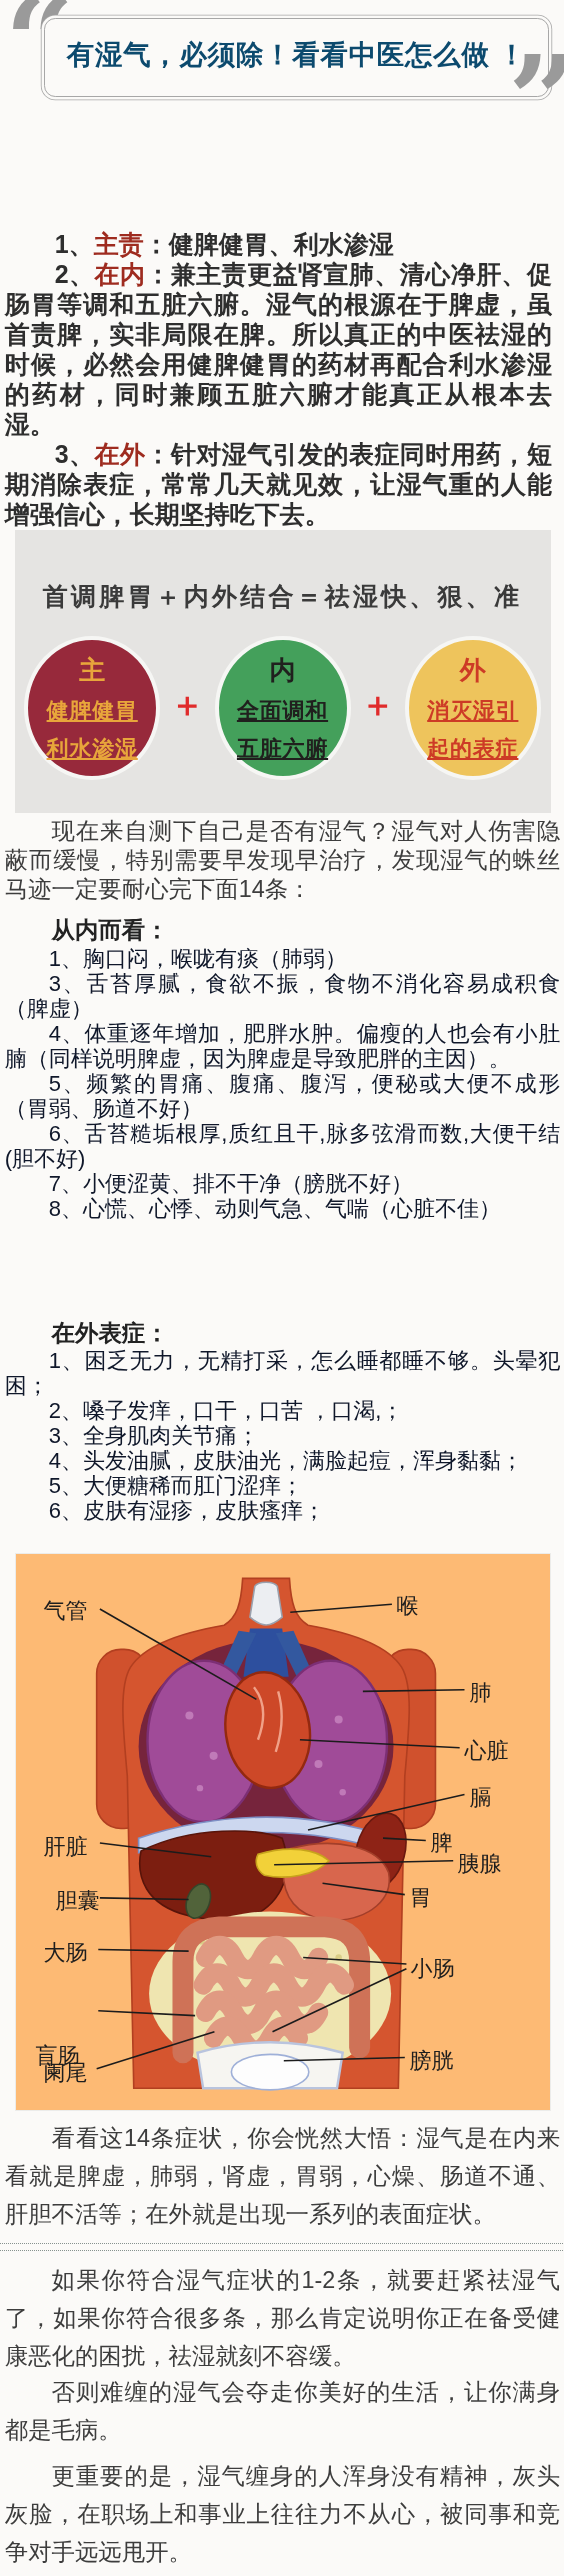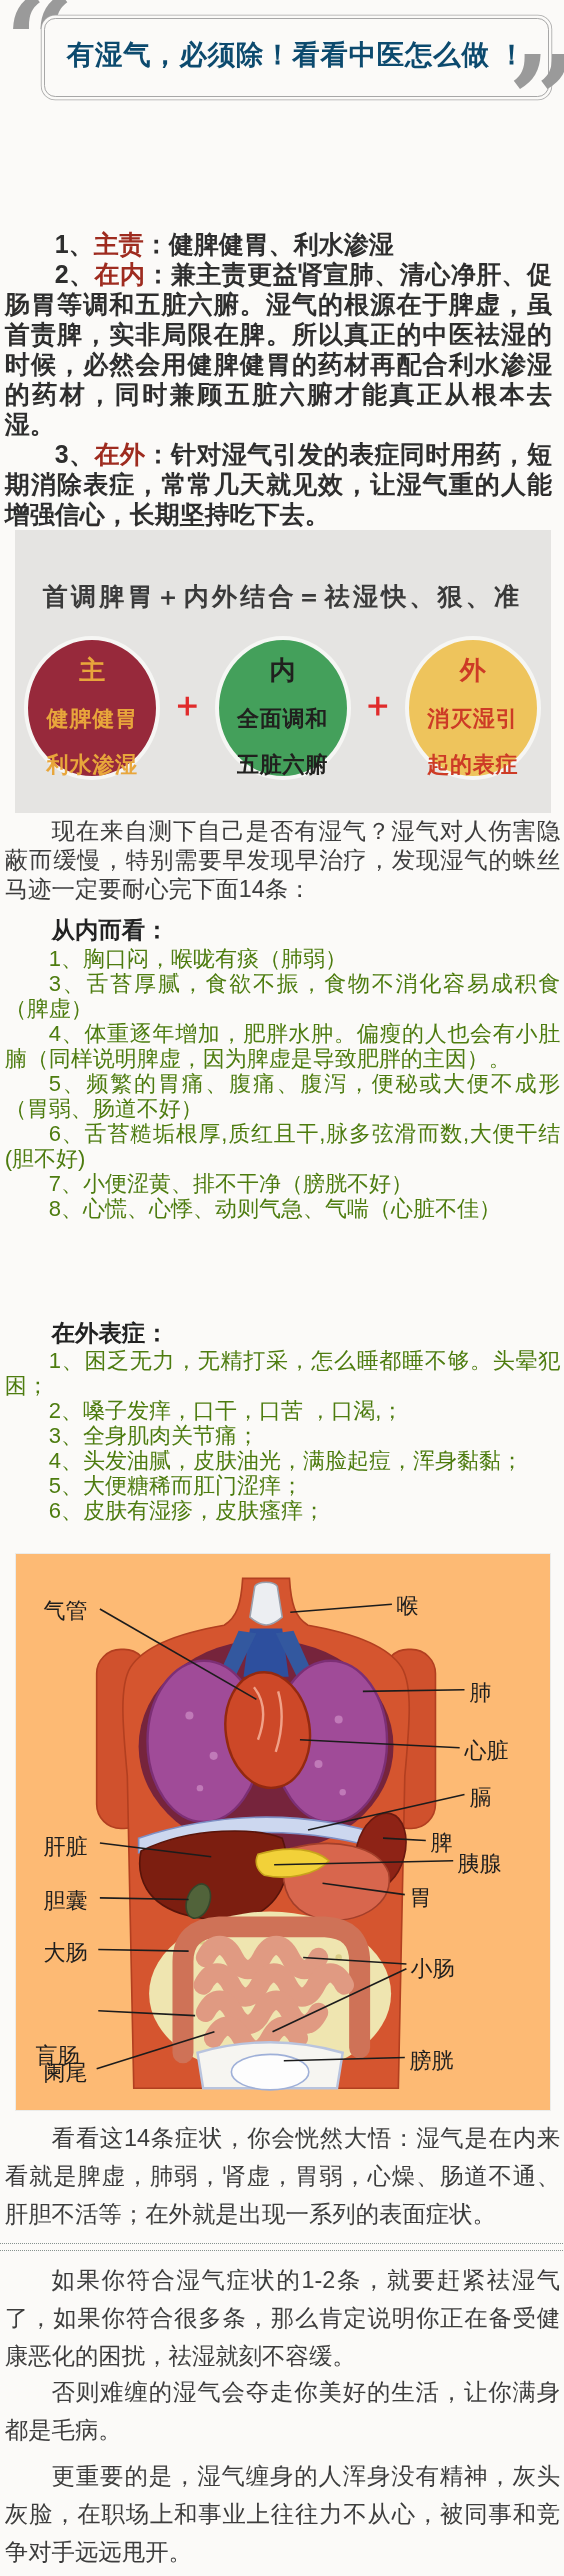--- a/index.html
+++ b/index.html
@@ -27,29 +27,29 @@
   
   .panel{position:absolute;top:530px;left:14.5px;width:536px;height:283px;background:#e5e4e2;}
   .banner{padding-top:50px;text-align:center;font-size:25px;font-weight:800;
           letter-spacing:3.2px;color:#3a3a3a;}
   .circles{display:flex;justify-content:space-between;align-items:center;
            padding:0 9.7px;margin-top:22.6px;}
   .egg{width:136px;height:144px;border-radius:50%;border:4px solid #f6f6f4;
        box-sizing:border-box;display:flex;flex-direction:column;align-items:center;
        font-weight:800;text-align:center;}
   .egg .head{font-size:26px;margin-top:13px;}
-  .egg .ln{font-size:22px;margin-top:16px;letter-spacing:0.8px;}
+  .egg .ln{font-size:22px;margin-top:8px;letter-spacing:0.8px;text-decoration:underline;}
   .egg1{background:#97293b;color:#e8a63b;}
   .egg2{background:#44a05b;color:#20201e;}
   .egg3{background:#eec45c;color:#cd3b26;}
   .plus{color:#e02b2b;font-size:34px;font-weight:800;margin-top:-4.8px;}
   
   .sec-hdr{position:absolute;left:4.8px;font-size:23.4px;font-weight:700;color:#222;
            text-indent:2em;margin:0;}
-  .lst{position:absolute;left:4.8px;right:4.8px;font-size:22px;color:#4d7c0f;text-align:justify;}
+  .lst{position:absolute;left:4.8px;right:4.8px;font-size:22px;color:#0f172a;text-align:justify;}
   .lst p{margin:0;text-indent:2em;}
   .lst-in p{line-height:25px;}
   .lst-ex p{line-height:25px;}
   
   .anatomy{position:absolute;top:1553px;left:14.5px;width:536px;height:558px;
            background:#fdba74;border:0.8px solid #ececea;box-sizing:border-box;}
   .anatomy svg{position:absolute;top:0;left:0;}
   .organ{position:absolute;font-size:22px;color:#1e1e1e;white-space:nowrap;}
   
   .dotline{position:absolute;left:0;width:565px;height:0;border-top:1.6px dotted #86928f;}
@@ -193,21 +193,21 @@
         <line x1="484" y1="508" x2="356" y2="500"></line>
         <line x1="484" y1="514" x2="318" y2="592"></line>
         <line x1="102" y1="566" x2="222" y2="572"></line>
         <line x1="100" y1="638" x2="246" y2="592"></line>
         <line x1="482" y1="624" x2="332" y2="628"></line>
       </g>
     </svg>
 
     <span class="organ" style="top:42px;  left:16px; width:68px; text-align:center;">气管</span>
     <span class="organ" style="top:278px; left:16px; width:68px; text-align:center;">肝脏</span>
-    <span class="organ" style="top:332px; left:16px; width:68px; text-align:center;">胆囊</span>
+    <span class="organ" style="top:332px; left:16px; width:68px; text-align:right;">胆囊</span>
     <span class="organ" style="top:384px; left:16px; width:68px; text-align:center;">大肠</span>
     <span class="organ" style="top:445px; left:8px; width:68px; text-align:center;margin-top:42px;">盲肠</span>
     <span class="organ" style="top:504px; left:16px; width:68px; text-align:center;">阑尾</span>
 
     <span class="organ" style="top:37px;  left:381px;">喉</span>
     <span class="organ" style="top:124px; left:454px;">肺</span>
     <span class="organ" style="top:182px; left:449px;">心脏</span>
     <span class="organ" style="top:229px; left:454px;">膈</span>
     <span class="organ" style="top:274px; left:415px;">脾</span>
     <span class="organ" style="top:295px; left:442px;">胰腺</span>

